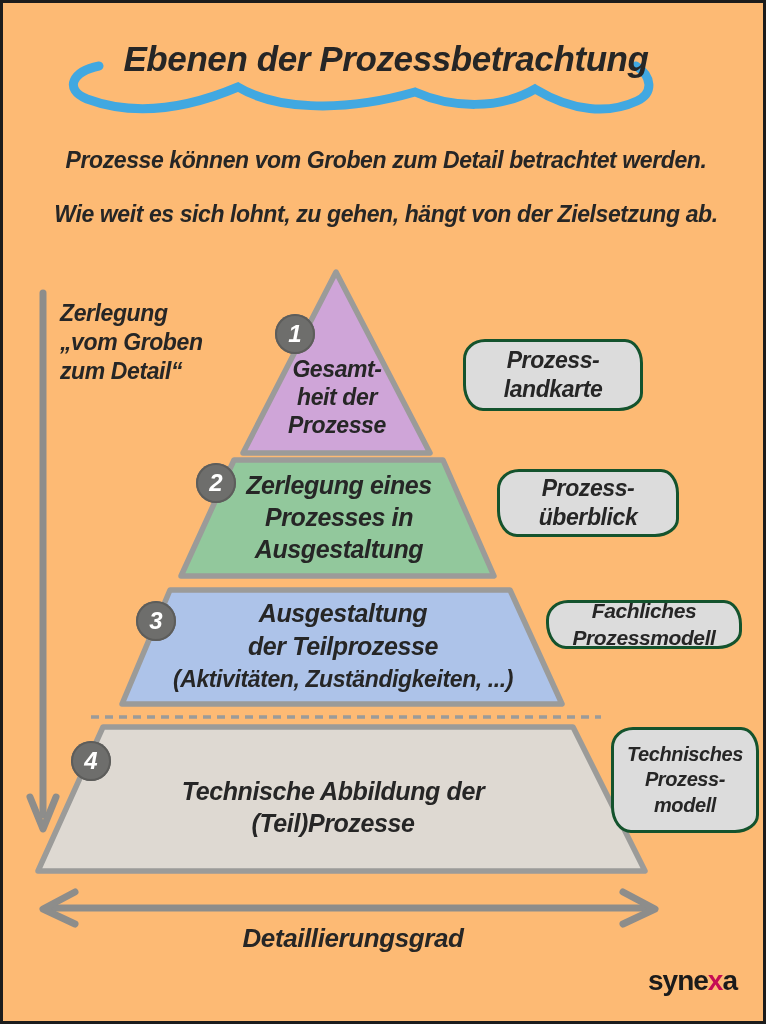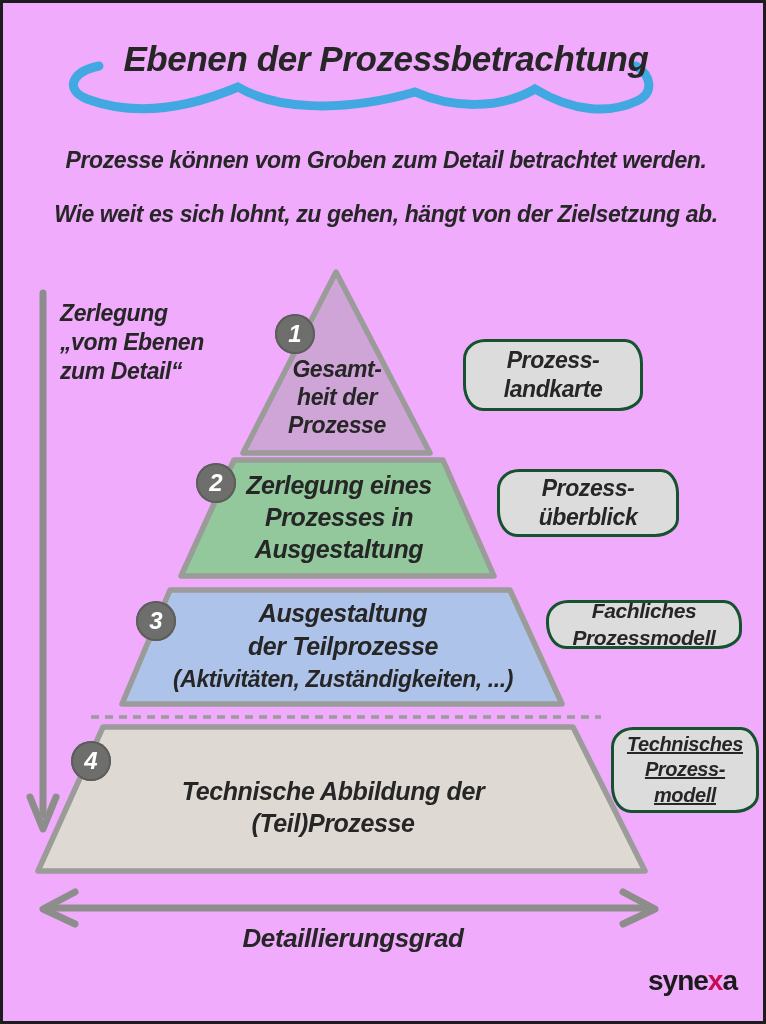--- a/index.html
+++ b/index.html
@@ -1,21 +1,21 @@
 <!DOCTYPE html>
 <html><head>
 <meta charset="utf-8">
 <style>
   html,body{margin:0;padding:0;background:#ffffff;}
   .page{
     position:relative;
     width:766px;height:1024px;
     box-sizing:border-box;
     border:3px solid #1c1c1c;
-    background:#f0abfc;
+    background:#fdba74;
     overflow:hidden;
     font-family:"Liberation Sans", sans-serif;
     color:#262626;
   }
   .abs{position:absolute;}
   .hand{
     font-family:"Liberation Sans", sans-serif;
     font-weight:bold;
     font-style:italic;
     color:#262626;
@@ -108,21 +108,21 @@
     </g>
   </svg>
 
   <div class="abs hand title">Ebenen der Prozessbetrachtung</div>
 
   <div class="abs hand subtitle" style="top:144px;">Prozesse können vom Groben zum Detail betrachtet werden.</div>
   <div class="abs hand subtitle" style="top:198px;">Wie weit es sich lohnt, zu gehen, hängt von der Zielsetzung ab.</div>
 
   <div class="abs left-label">
     <div class="hand">Zerlegung</div>
-    <div class="hand">„vom Ebenen</div>
+    <div class="hand">„vom Groben</div>
     <div class="hand">zum Detail“</div>
   </div>
 
   <div class="abs lvl-text hand" style="left:236px;top:352px;width:196px;font-size:23px;line-height:28px;">
     <div>Gesamt-</div>
     <div>heit der</div>
     <div>Prozesse</div>
   </div>
 
   <div class="abs lvl-text hand" style="left:186px;top:466px;width:300px;">
@@ -155,21 +155,21 @@
   <div class="abs bubble" style="left:494px;top:466px;width:182px;height:68px;">
     <div class="hand" style="font-size:23px;">Prozess-</div>
     <div class="hand" style="font-size:23px;">überblick</div>
   </div>
 
   <div class="abs bubble" style="left:543px;top:597px;width:196px;height:49px;">
     <div class="hand" style="font-size:21px;">Fachliches</div>
     <div class="hand" style="font-size:21px;">Prozessmodell</div>
   </div>
 
-  <div class="abs bubble" style="left:608px;top:724px;width:148px;height:86px;text-decoration:underline;">
+  <div class="abs bubble" style="left:608px;top:724px;width:148px;height:106px;">
     <div class="hand" style="font-size:20px;">Technisches</div>
     <div class="hand" style="font-size:20px;">Prozess-</div>
     <div class="hand" style="font-size:20px;">modell</div>
   </div>
 
   <div class="abs hand detail-label" style="top:920px;">Detaillierungsgrad</div>
 
   <div class="abs logo" style="right:26px;top:962px;margin-left:44px;">
     <span>syne</span><span style="color:#c60c55;">x</span><span>a</span>
   </div>

